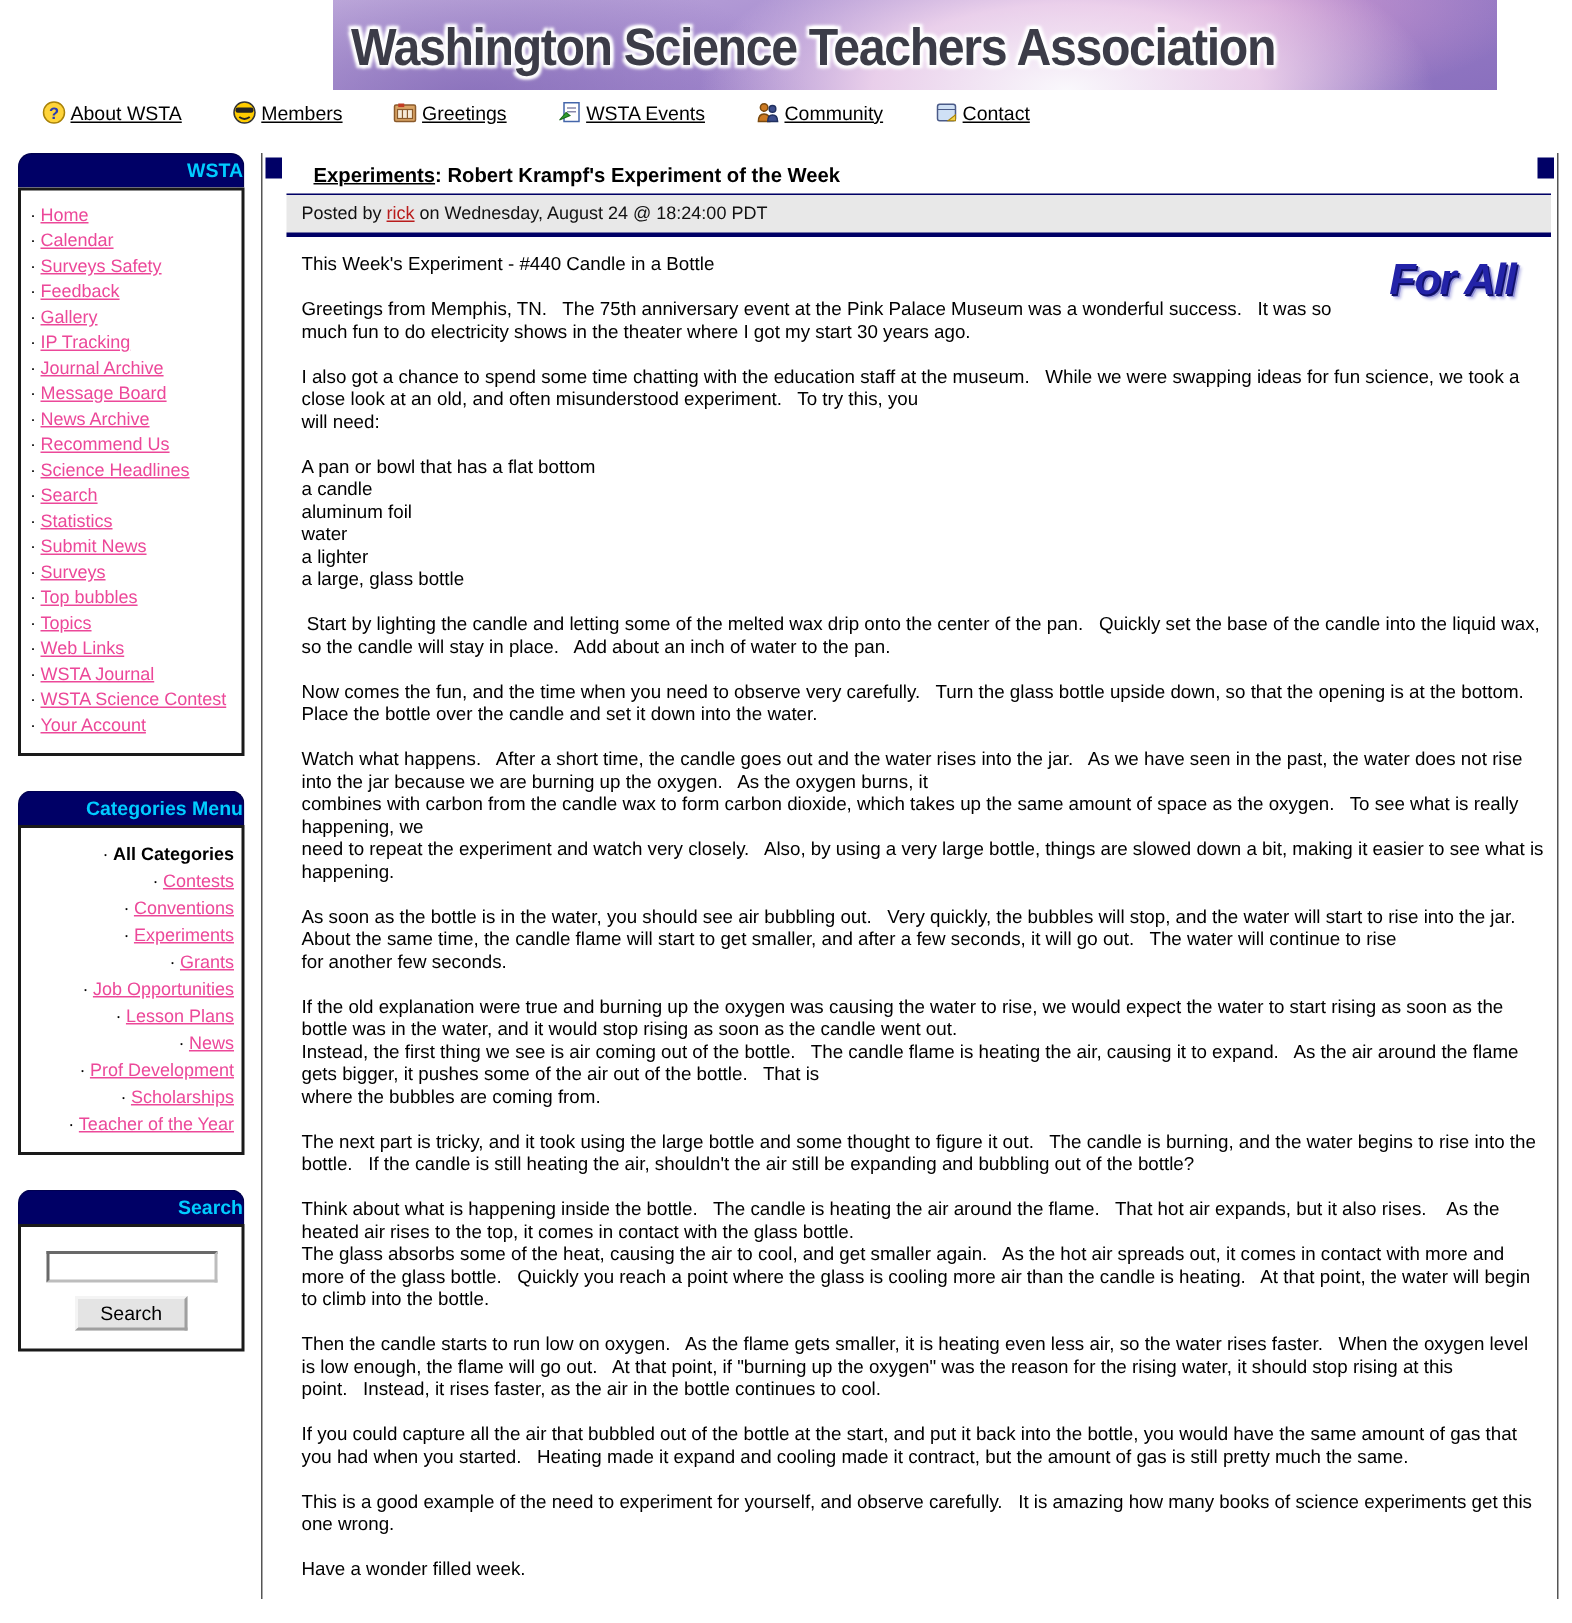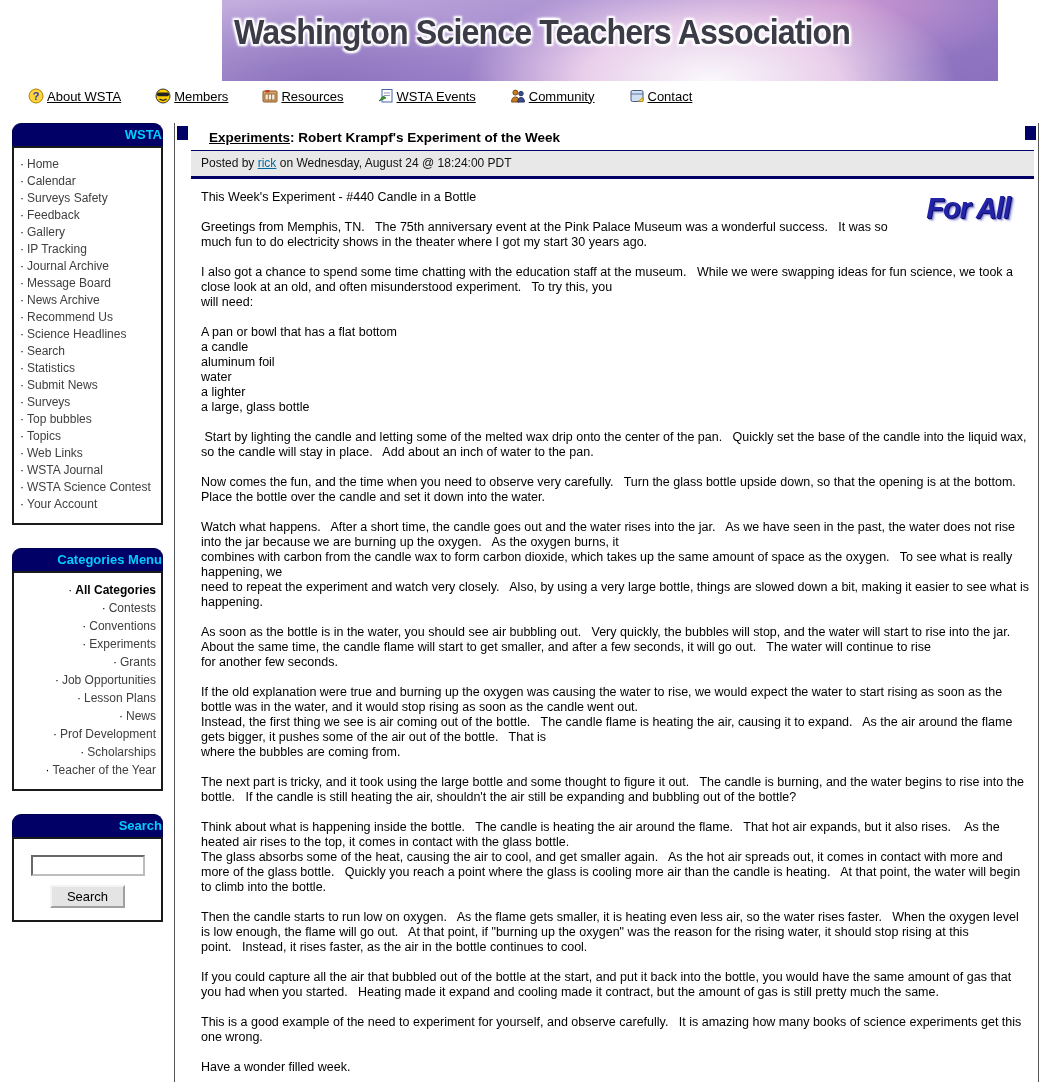--- a/index.html
+++ b/index.html
@@ -4,21 +4,21 @@
 <style>
   * { box-sizing: border-box; }
   html,body { margin:0; padding:0; background:#ffffff; }
   body {
     width:1048px; height:1082px; overflow:hidden;
     font-family:"Liberation Sans", sans-serif; color:#000;
   }
 
   
   .banner {
-    margin-left:222px; width:776px; height:81px; position:relative; overflow:hidden;
+    margin-left:222px; width:776px; height:60px; position:relative; overflow:hidden;
     background:
       radial-gradient(ellipse 340px 150px at 63% 100%, rgba(255,255,255,0.95) 0%, rgba(246,220,240,0.85) 38%, rgba(210,180,225,0) 72%),
       radial-gradient(ellipse 250px 90px at 80% 8%, rgba(242,170,215,0.55) 0%, rgba(242,170,215,0) 70%),
       radial-gradient(ellipse 300px 120px at 12% 110%, rgba(120,95,175,0.65) 0%, rgba(120,95,175,0) 75%),
       linear-gradient(165deg, #c3aede 0%, #ab92d2 35%, #9a7ec8 62%, #8a70be 100%);
   }
   .banner-title {
     position:absolute; left:12px; top:12px; white-space:nowrap;
     font-size:35px; font-weight:bold; letter-spacing:-1px;
     transform:scaleX(0.92); transform-origin:left center;
@@ -44,21 +44,21 @@
     background:#000066; border:1px solid #000050; border-bottom:none;
     border-radius:9px 9px 0 0; padding:3px 0 4px;
     text-align:right; color:#00ccff; font-weight:bold; font-size:13px;
   }
   .side-box-body {
     border:2px solid #1a1a1a; background:#fff; padding:8px 5px 10px 6px; font-size:12px;
   }
   .menu-row { line-height:17px; }
   .cat-row  { line-height:18px;text-align:right; }
   .bullet { color:#000; margin-right:3px; }
-  .side-link { color:#404040; cursor:pointer; }
+  .side-link { color:#ec4899; text-decoration:underline; cursor:pointer; }
   .side-bold { color:#000; font-weight:bold; }
 
   .search-body { text-align:center; padding:16px 0 12px; }
   .search-input {
     width:114px; height:21px; border:2px inset #bdbdbd; background:#fff; font-size:12px; padding:1px 3px;
   }
   .search-btn {
     margin-top:9px; background:#e4e4e4; border:2px outset #f4f4f4;
     font-family:"Liberation Sans", sans-serif; font-size:13px; padding:2px 15px; color:#000; cursor:pointer;
   }
@@ -73,21 +73,21 @@
   .corner-sq.right { right:2px; }
 
   .article-title { margin:7px 16px 5px 22px; font-size:13.5px; font-weight:bold; }
   .article-title .cat { text-decoration:underline; cursor:pointer; color:#000; }
 
   .posted-bar {
     margin:3px 4px 0 4px; background:#e8e8e8;
     border-top:1px solid #000066; border-bottom:3px solid #000066;
     padding:5px 10px 6px; font-size:12px; color:#111;
   }
-  .posted-bar .author { text-decoration:underline; cursor:pointer; color:#0369a1; }
+  .posted-bar .author { text-decoration:underline; cursor:pointer; color:#b91c1c; }
 
   .article-body {
     margin:11px 8px 0 14px; font-size:12.5px; line-height:15px; color:#000;
   }
   .article-text { white-space:pre-wrap; }
   .for-all {
     float:right; margin:11px 20px 6px 16px;
     font-size:29px; font-weight:bold; font-style:italic; letter-spacing:-1px;
     color:#2323a8;
     text-shadow:1px 1px 0 #10106a, 2px 2px 0 #8f8fd8, 3px 3px 2px #c2c2ea;
@@ -117,21 +117,21 @@
     <span class="lbl">Members</span>
   </div>
   <div class="nav-item">
     <svg width="16" height="16" viewBox="0 0 16 16">
         <rect x="1" y="3" width="14" height="11" rx="1" fill="#d9a465" stroke="#8a5a2b"></rect>
         <rect x="3" y="6" width="10" height="6" fill="#f6ead8" stroke="#8a5a2b" stroke-width="0.8"></rect>
         <line x1="6.3" y1="6" x2="6.3" y2="12" stroke="#8a5a2b" stroke-width="0.8"></line>
         <line x1="9.6" y1="6" x2="9.6" y2="12" stroke="#8a5a2b" stroke-width="0.8"></line>
         <rect x="3.5" y="2" width="4" height="2.4" fill="#c23b22"></rect>
       </svg>
-    <span class="lbl">Resources</span>
+    <span class="lbl">Greetings</span>
   </div>
   <div class="nav-item">
     <svg width="16" height="16" viewBox="0 0 16 16">
         <rect x="4" y="1.5" width="10" height="12.5" fill="#fff" stroke="#4466aa"></rect>
         <line x1="6" y1="5" x2="12" y2="5" stroke="#88a" stroke-width="0.9"></line>
         <line x1="6" y1="7.5" x2="12" y2="7.5" stroke="#88a" stroke-width="0.9"></line>
         <path d="M1 13 L8 10 L5.4 8 Z" fill="#2e9e2e" stroke="#1a6a1a" stroke-width="0.7"></path>
       </svg>
     <span class="lbl">WSTA Events</span>
   </div>

